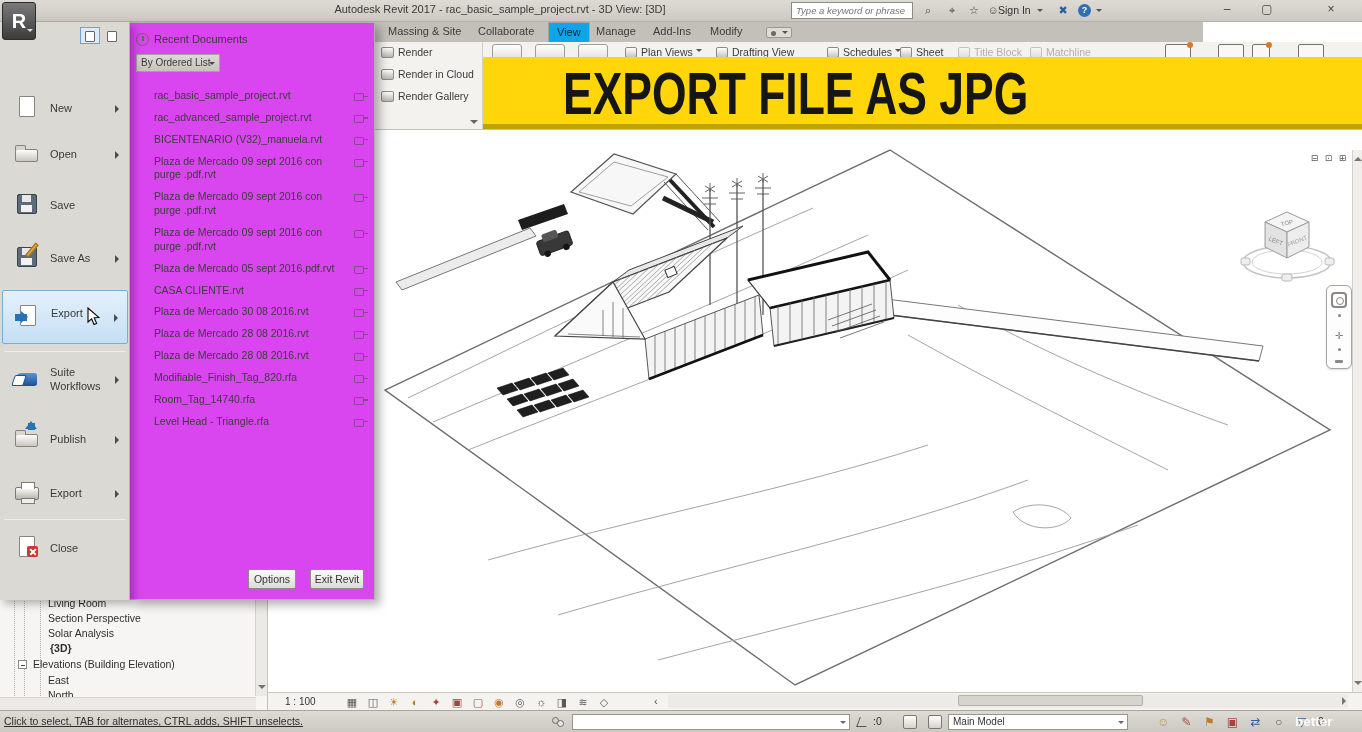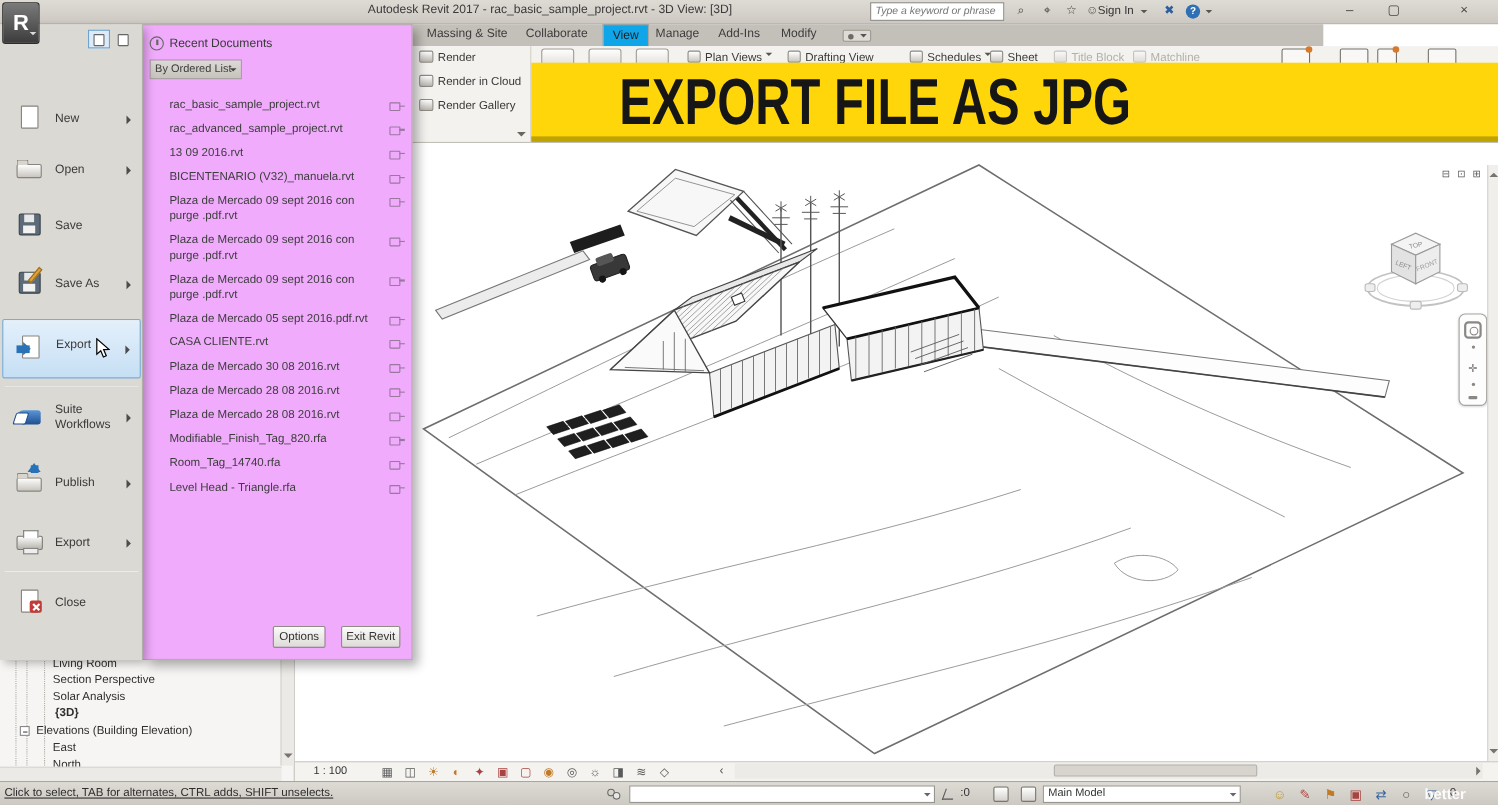--- a/index.html
+++ b/index.html
@@ -105,21 +105,21 @@
   .suite{position:absolute;left:3px;top:8px;width:22px;height:13px;background:linear-gradient(#5a95d6,#1e4f8f);border-radius:7px 3px 3px 7px;}
   .suite::before{content:"";position:absolute;left:-2px;top:2px;width:10px;height:9px;background:#fff;border:1px solid #1e4f8f;border-radius:2px;transform:skewX(-18deg);}
   .uparr{position:absolute;left:16px;top:-2px;width:7px;height:7px;background:#2a72b8;}
   .uparr::after{content:"";position:absolute;left:-3px;top:-8px;border:6.5px solid transparent;border-bottom:8px solid #2a72b8;}
   .printer{position:absolute;left:3px;top:8px;width:24px;height:13px;background:linear-gradient(#fafafa,#b8b5ae);border:1.4px solid #7d7a73;border-radius:2px;}
   .printer::before{content:"";position:absolute;left:5px;top:-6px;width:12px;height:6px;background:#fff;border:1.3px solid #7d7a73;border-bottom:none;}
   .printer::after{content:"";position:absolute;left:5px;bottom:-5px;width:12px;height:4px;background:#eee;border:1.3px solid #7d7a73;}
   #cursor{position:absolute;left:84px;top:16px;z-index:60;}
 
   
-  #recentpanel{position:absolute;left:130px;top:22px;width:245px;height:578px;background:#f0abfc;border:1px solid #b2afa8;border-left:none;box-shadow:5px 5px 9px rgba(0,0,0,.3);z-index:39;}
+  #recentpanel{position:absolute;left:130px;top:22px;width:245px;height:578px;background:#d946ef;border:1px solid #b2afa8;border-left:none;box-shadow:5px 5px 9px rgba(0,0,0,.3);z-index:39;}
   #recent-hdr{position:absolute;left:6px;top:10px;font-size:11px;color:#3a3a3a;}
   #recent-hdr .clock{display:inline-block;width:13px;height:13px;border:1.4px solid #666;border-radius:50%;margin-right:5px;vertical-align:-3px;position:relative;}
   #recent-hdr .clock::after{content:"";position:absolute;left:5px;top:2px;width:1.5px;height:5px;background:#666;}
   #sortbtn{position:absolute;left:6px;top:31px;width:84px;height:18px;background:linear-gradient(#dcdad5,#c6c3bc);border:1px solid #a5a29b;font-size:10px;color:#3c3c3c;padding:2px 4px;}
   #sortbtn::after{content:"";position:absolute;right:4px;top:7px;border:3.5px solid transparent;border-top-color:#444;}
   #recent-list{position:absolute;left:20px;top:62px;width:222px;}
   .rfile{position:relative;padding:4px 26px 4px 4px;font-size:10.5px;color:#3d3d3d;line-height:1.32;word-wrap:break-word;}
   .pin{position:absolute;right:4px;top:6px;width:14px;height:10px;opacity:.5;}
   .pin::before{content:"";position:absolute;left:0;top:2px;width:8px;height:6px;border:1.2px solid #444;border-radius:1px;}
   .pin::after{content:"";position:absolute;left:9px;top:4.5px;width:5px;height:1.2px;background:#444;}
@@ -442,24 +442,20 @@
         <div class="rfile">
           <span>rac_basic_sample_project.rvt</span>
           <span class="pin"></span>
         </div>
 
         <div class="rfile">
           <span>rac_advanced_sample_project.rvt</span>
           <span class="pin"></span>
         </div>
 
-        <div class="rfile">
-          <span>13 09 2016.rvt</span>
-          <span class="pin"></span>
-        </div>
 
         <div class="rfile">
           <span>BICENTENARIO (V32)_manuela.rvt</span>
           <span class="pin"></span>
         </div>
 
         <div class="rfile">
           <span>Plaza de Mercado 09 sept 2016 con purge .pdf.rvt</span>
           <span class="pin"></span>
         </div>

